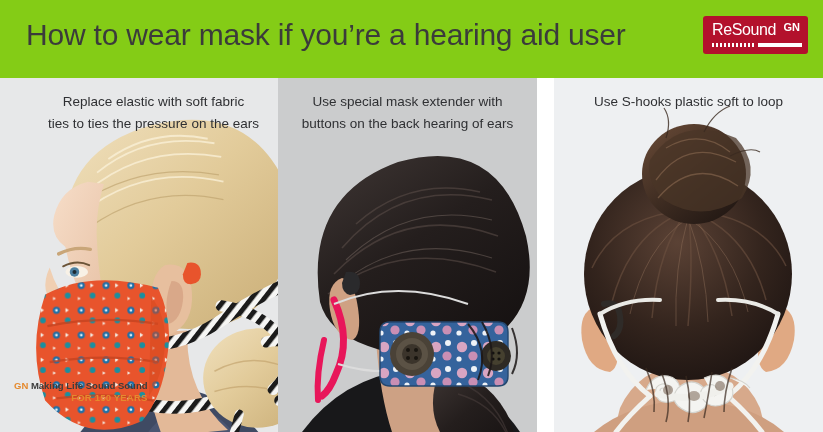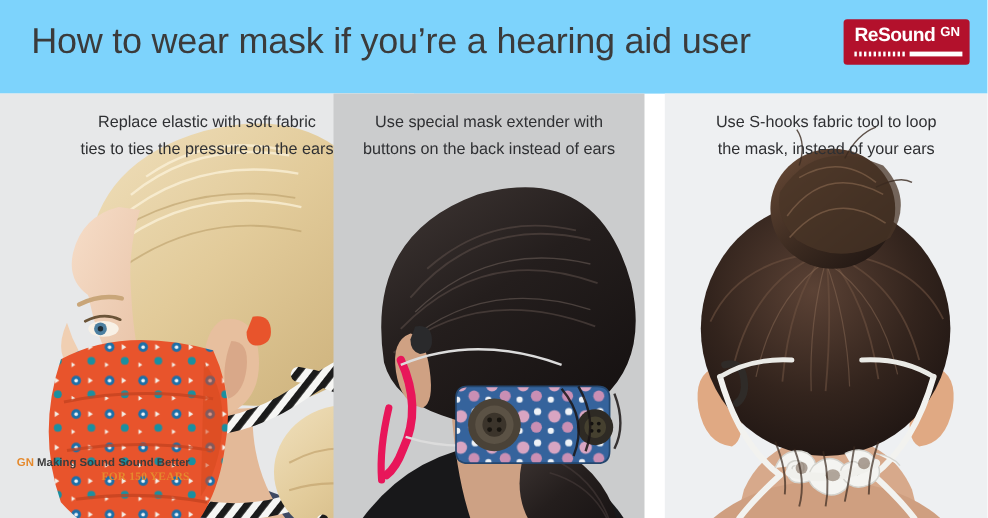--- a/index.html
+++ b/index.html
@@ -22,21 +22,21 @@
     height: 432px;
     background: #ffffff;
   }
 
   
   .header {
     position: absolute;
     left: 0; top: 0;
     width: 823px;
     height: 78px;
-    background: #7dd3fc;
+    background: #84cc16;
   }
   .page-title {
     position: absolute;
     left: 26px;
     top: 18px;
     font-family: "Liberation Sans", sans-serif;
     font-size: 30px;
     font-weight: 300;
     letter-spacing: -0.2px;
     color: #3b3b3b;
@@ -54,21 +54,21 @@
     border-radius: 3px;
     overflow: hidden;
   }
   .logo-wordmark {
     position: absolute;
     left: 9px;
     top: 4px;
     color: #ffffff;
     font-family: "Liberation Sans", sans-serif;
     font-size: 16px;
-    font-weight: 700;
+    font-weight: 400;
     letter-spacing: -0.4px;
     line-height: 19px;
   }
   .logo-gn {
     position: absolute;
     right: 8px;
     top: 5px;
     color: #ffffff;
     font-family: "Liberation Sans", sans-serif;
     font-size: 11px;
@@ -107,21 +107,21 @@
     width: 823px;
     height: 354px;
     display: block;
   }
   .panel {
     position: absolute;
     top: 0;
     height: 354px;
     overflow: hidden;
   }
-  .panel-1 { left: 0px;   width: 307px; background: #e7e8e9; padding-left: 38px; }
+  .panel-1 { left: 0px;   width: 307px; background: #e7e8e9; }
   .panel-2 { left: 278px; width: 259px; background: #cbcccd; }
   .panel-3 { left: 554px; width: 269px; background: #eef0f2; }
 
   .panel-caption {
     position: absolute;
     top: 13px;
     left: 6px;
     right: 6px;
     text-align: center;
     font-family: "Liberation Sans", sans-serif;
@@ -151,21 +151,20 @@
     white-space: nowrap;
     z-index: 5;
   }
   .gn-tagline .line1 { color: #3c3c3c; font-weight: 600; }
   .gn-tagline .line1 .gn { color: #e58a2e; font-weight: 700; }
   .gn-tagline .line2 {
     color: #e58a2e;
     font-weight: 700;
     text-align: right;
     letter-spacing: 0.2px;
-    font-family: Liberation Serif, serif;
   }
 </style>
 </head>
 <body>
 
 <div class="infographic">
 
   <div class="header">
     <div class="page-title">How to wear mask if you’re a hearing aid user</div>
 
@@ -286,21 +285,21 @@
           </g>
         </svg>
       </div>
 
       <div class="panel-caption">
         <div>Replace elastic with soft fabric</div>
         <div>ties to ties the pressure on the ears</div>
       </div>
 
       <div class="gn-tagline">
-        <div class="line1"><span class="gn">GN</span> <span>Making Sound Sound Better</span></div>
+        <div class="line1"><span class="gn">GN</span> <span>Making Life Sound Sound</span></div>
         <div class="line2">FOR 150 YEARS</div>
       </div>
     </div>
 
     <div class="panel panel-2">
       <div class="panel-art">
         <svg viewBox="0 0 271 354" preserveAspectRatio="xMidYMid slice" aria-hidden="true">
           <defs>
             <linearGradient id="hair2" x1="0.2" y1="0" x2="0.9" y2="1">
               <stop offset="0%" stop-color="#3a3230"></stop>
@@ -376,21 +375,21 @@
               <path d="M196 246 q22 26 10 56"></path>
               <path d="M210 244 q16 28 6 54"></path>
               <path d="M240 250 q10 26 0 46"></path>
             </g>
           </g>
         </svg>
       </div>
 
       <div class="panel-caption">
         <div>Use special mask extender with</div>
-        <div>buttons on the back instead of ears</div>
+        <div>buttons on the back hearing of ears</div>
       </div>
     </div>
 
     <div class="panel panel-3">
       <div class="panel-art">
         <svg viewBox="0 0 269 354" preserveAspectRatio="xMidYMid slice" aria-hidden="true">
           <defs>
             <radialGradient id="hair3" cx="0.45" cy="0.35" r="0.75">
               <stop offset="0%" stop-color="#5b4235"></stop>
               <stop offset="55%" stop-color="#33241d"></stop>
@@ -476,19 +475,18 @@
               <path d="M132 298 q6 26 2 46"></path>
               <path d="M158 294 q-4 26 -8 46"></path>
               <path d="M92 290 q10 24 8 44"></path>
               <path d="M178 290 q-8 24 -8 44"></path>
             </g>
           </g>
         </svg>
       </div>
 
       <div class="panel-caption">
-        <div>Use S-hooks fabric tool to loop</div>
-        <div>the mask, instead of your ears</div>
+        <div>Use S-hooks plastic soft to loop</div>
       </div>
     </div>
 
   </div>
 </div>
 
 </body></html>

